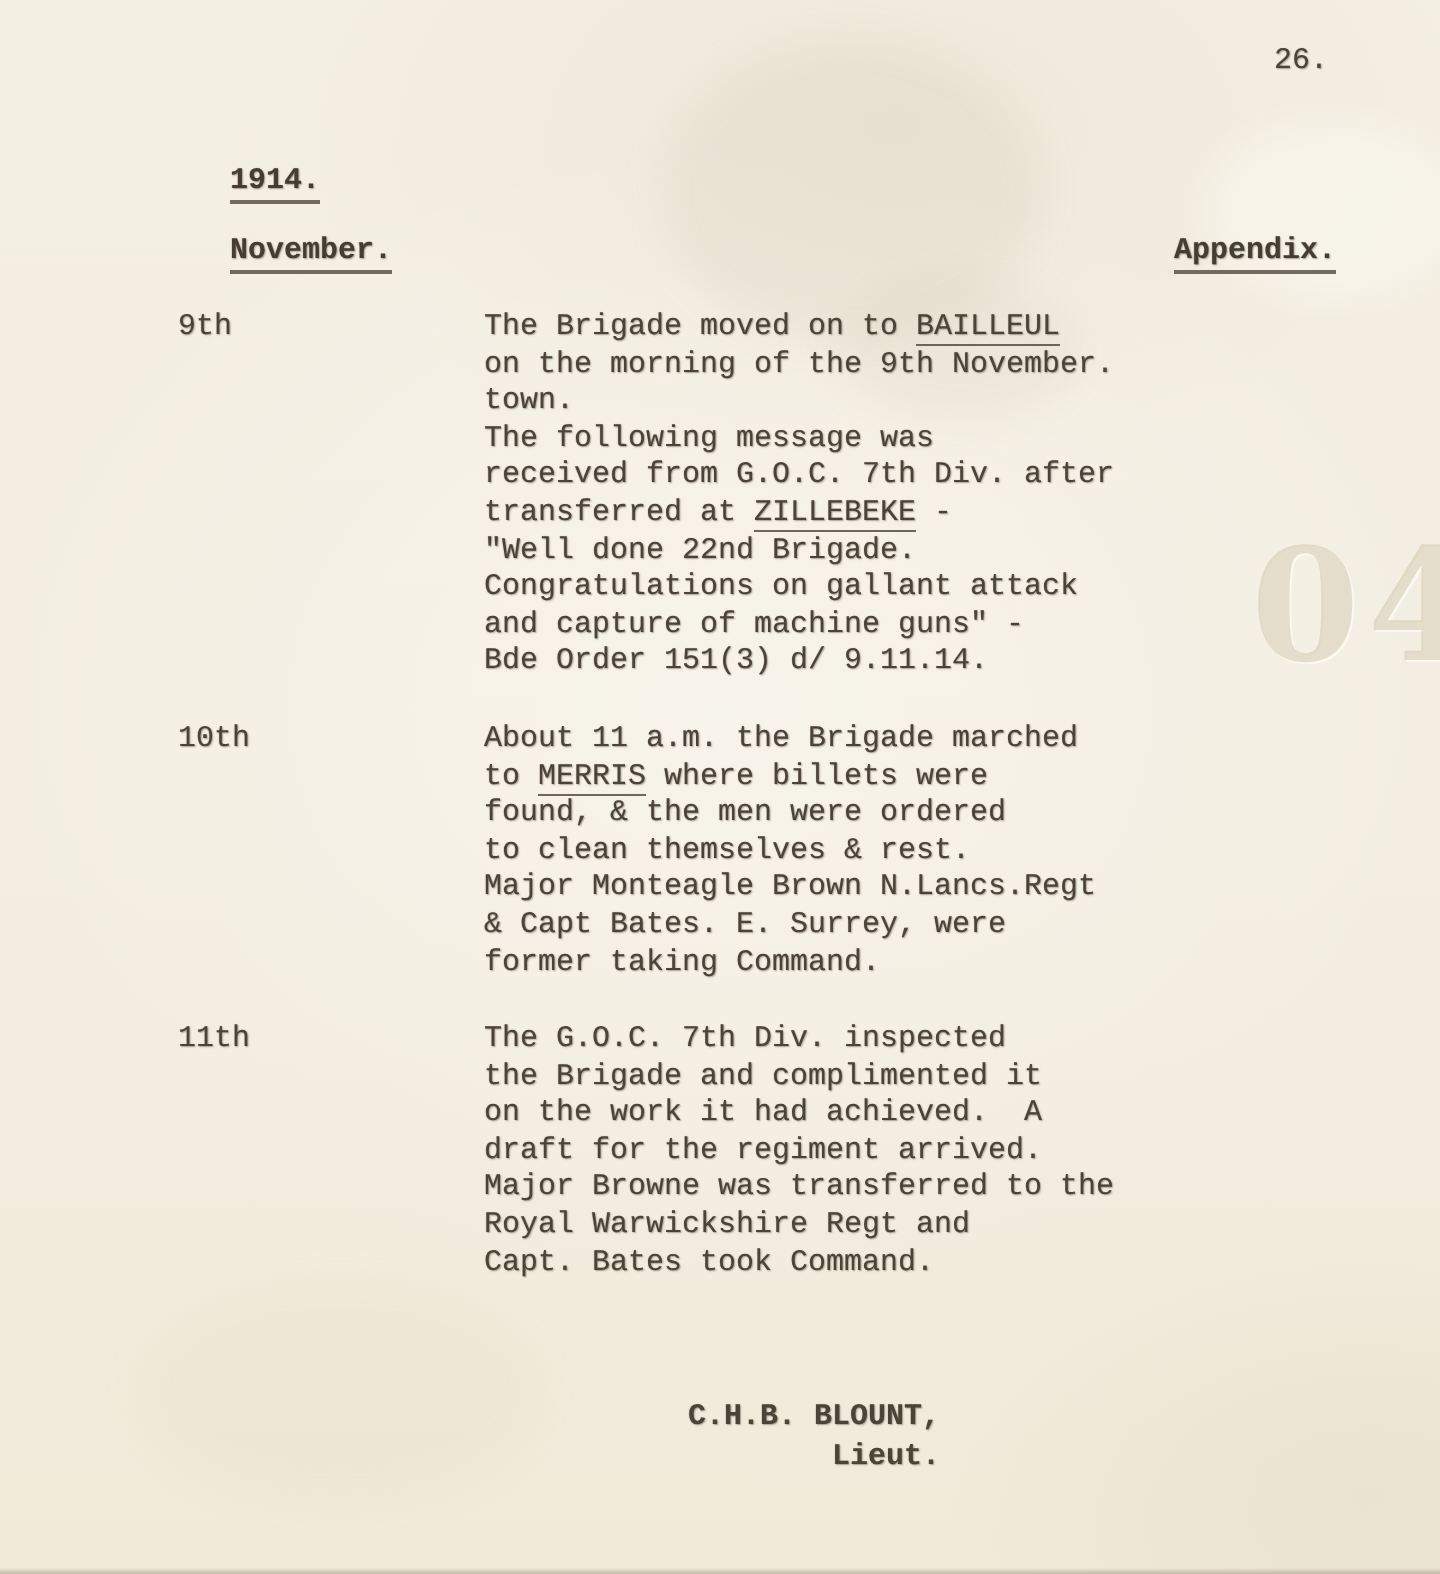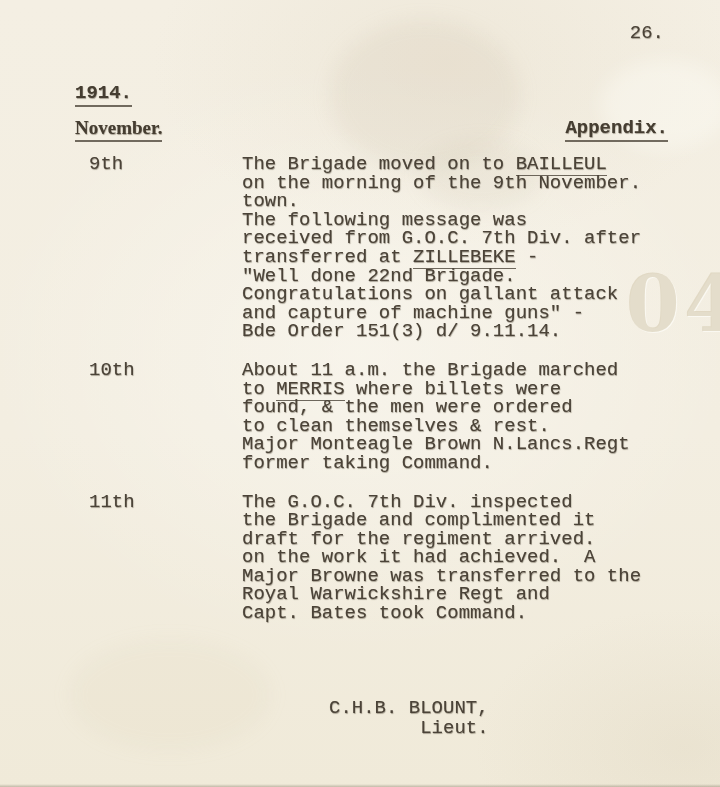--- a/index.html
+++ b/index.html
@@ -30,45 +30,46 @@
   .watermark {
     position: absolute; right: -22px; top: 258px;
     font-family: "DejaVu Serif", serif;
     font-size: 78px; font-weight: bold; letter-spacing: 4px;
     color: rgba(209,198,172,0.55);
     text-shadow: 1px 1px 0 rgba(255,255,252,0.6);
     pointer-events: none;
   }
 
   .typed {
-    font-size: 19px;
+    font-size: 15px;
     letter-spacing: 0px;
     text-shadow: 0.5px 0.5px 0.8px rgba(80,70,56,0.45), -0.2px -0.2px 0.5px rgba(80,70,56,0.25);
   }
 
   .page-number { position: absolute; top: 22px; right: 56px; }
 
   .heading { font-weight: bold; color: #453d31; }
   .heading .ul {
     display: inline-block; padding-bottom: 1px;
     border-bottom: 2.5px solid rgba(69,61,49,0.75);
+    margin-left: 40px;
   }
   .year-heading  { position: absolute; left: 75px; top: 82px; }
-  .month-heading { position: absolute; left: 75px; top: 117px; font-family: Liberation Serif, serif; }
+  .month-heading { position: absolute; left: 75px; top: 117px; }
   .appendix-heading { position: absolute; right: 52px; top: 117px; }
 
   .entries { position: absolute; left: 89px; top: 155px; width: 590px; }
   .entry { display: flex; align-items: flex-start; }
   .entry + .entry { margin-top: 20px; }
   .entry .day { width: 153px; flex: 0 0 153px; line-height: 18.6px; }
   .entry .body { flex: 1; }
   .entry .line { line-height: 18.6px; white-space: pre; }
   .u { border-bottom: 1.7px solid rgba(75,67,56,0.8); }
 
-  .signature { position: absolute; left: 329px; top: 699px; line-height: 19.5px; }
+  .signature { position: absolute; left: 344px; top: 699px; line-height: 19.5px; font-weight: bold; }
   .signature .rank { margin-left: 48px; text-align: right; }
 </style>
 </head>
 <body>
 
 <div class="stain s1"></div>
 <div class="stain s2"></div>
 <div class="stain s3"></div>
 <div class="stain s4"></div>
 
@@ -105,30 +106,31 @@
       </div>
     </div>
     <div class="entry">
       <div class="day">10th</div>
       <div class="body">
         <div class="line"><span>About 11 a.m. the Brigade marched</span></div>
         <div class="line"><span>to </span><span class="u">MERRIS</span><span> where billets were</span></div>
         <div class="line"><span>found, &amp; the men were ordered</span></div>
         <div class="line"><span>to clean themselves &amp; rest.</span></div>
         <div class="line"><span>Major Monteagle Brown N.Lancs.Regt</span></div>
+        <div class="line"><span>&amp; Capt Bates. E. Surrey, were</span></div>
         <div class="line"><span>former taking Command.</span></div>
       </div>
     </div>
     <div class="entry">
       <div class="day">11th</div>
       <div class="body">
         <div class="line"><span>The G.O.C. 7th Div. inspected</span></div>
         <div class="line"><span>the Brigade and complimented it</span></div>
+        <div class="line"><span>on the work it had achieved.  A</span></div>
         <div class="line"><span>draft for the regiment arrived.</span></div>
-        <div class="line"><span>on the work it had achieved.  A</span></div>
         <div class="line"><span>Major Browne was transferred to the</span></div>
         <div class="line"><span>Royal Warwickshire Regt and</span></div>
         <div class="line"><span>Capt. Bates took Command.</span></div>
       </div>
     </div>
   </div>
 
 <div class="typed signature">
   <div class="name">C.H.B. BLOUNT,</div>
   <div class="rank">Lieut.</div>

